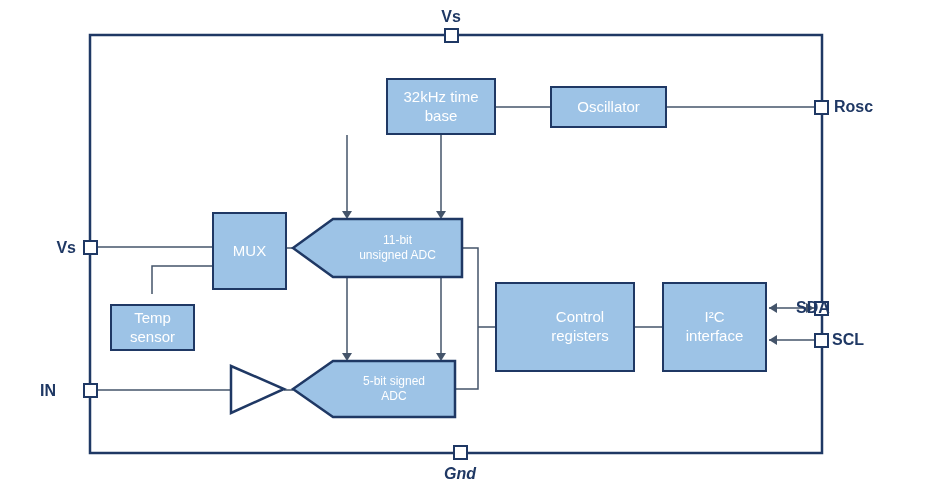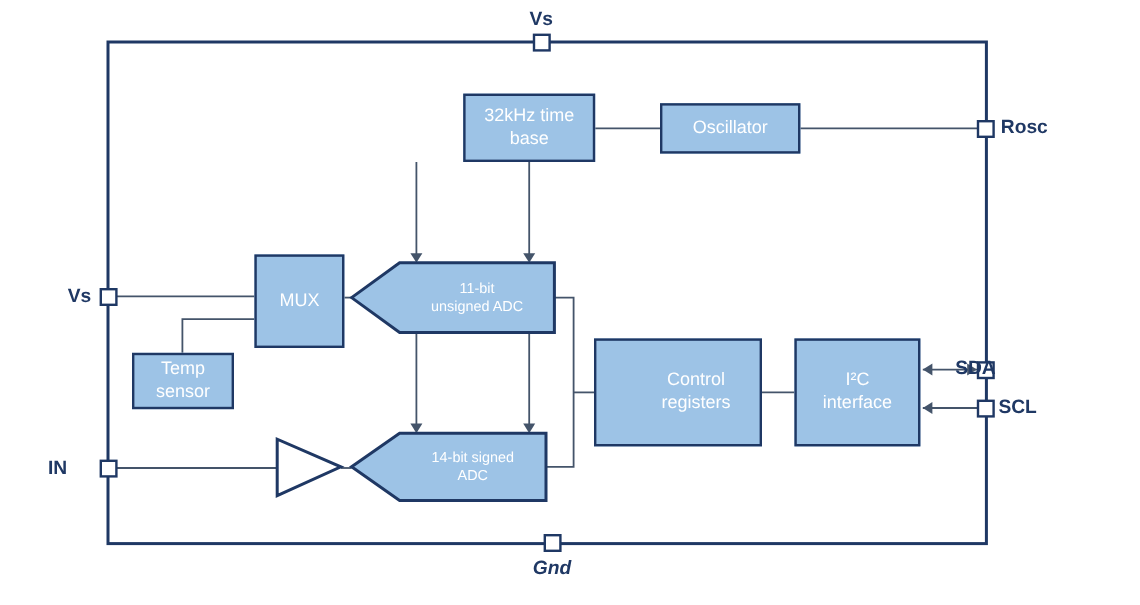--- a/index.html
+++ b/index.html
@@ -112,39 +112,39 @@
   <div class="block" style="left:386px; top:78px; width:110px; height:57px;">
     <span>32kHz time</span>
     <span>base</span>
   </div>
   <div class="block" style="left:550px; top:86px; width:117px; height:42px;">
     <span>Oscillator</span>
   </div>
   <div class="block" style="left:212px; top:212px; width:75px; height:78px;">
     <span>MUX</span>
   </div>
-  <div class="block" style="left:110px; top:294px; width:85px; height:47px;">
+  <div class="block" style="left:110px; top:304px; width:85px; height:47px;">
     <span>Temp</span>
     <span>sensor</span>
   </div>
   <div class="block" style="left:495px; top:282px; width:140px; height:90px;padding-left:30px;">
     <span>Control</span>
     <span>registers</span>
   </div>
   <div class="block" style="left:662px; top:282px; width:105px; height:90px;">
     <span>I²C</span>
     <span>interface</span>
   </div>
 
   <div class="shape-label" style="left:333px; top:219px; width:129px; height:58px;">
     <span>11-bit</span>
     <span>unsigned ADC</span>
   </div>
   <div class="shape-label" style="left:333px; top:361px; width:122px; height:56px;">
-    <span>14-bit signed</span>
+    <span>5-bit signed</span>
     <span>ADC</span>
   </div>
 
   <div class="pin-label" style="left:430px; top:7px; width:42px; text-align:center;">Vs</div>
   <div class="pin-label" style="left:436px; top:464px; width:48px; text-align:center;font-style:italic;">Gnd</div>
   <div class="pin-label" style="left:40px; top:238px; width:36px; text-align:right;">Vs</div>
   <div class="pin-label" style="left:40px; top:381px; width:36px; ">IN</div>
   <div class="pin-label" style="left:834px; top:97px;">Rosc</div>
   <div class="pin-label" style="left:796px; top:298px;">SDA</div>
   <div class="pin-label" style="left:832px; top:330px;">SCL</div>

